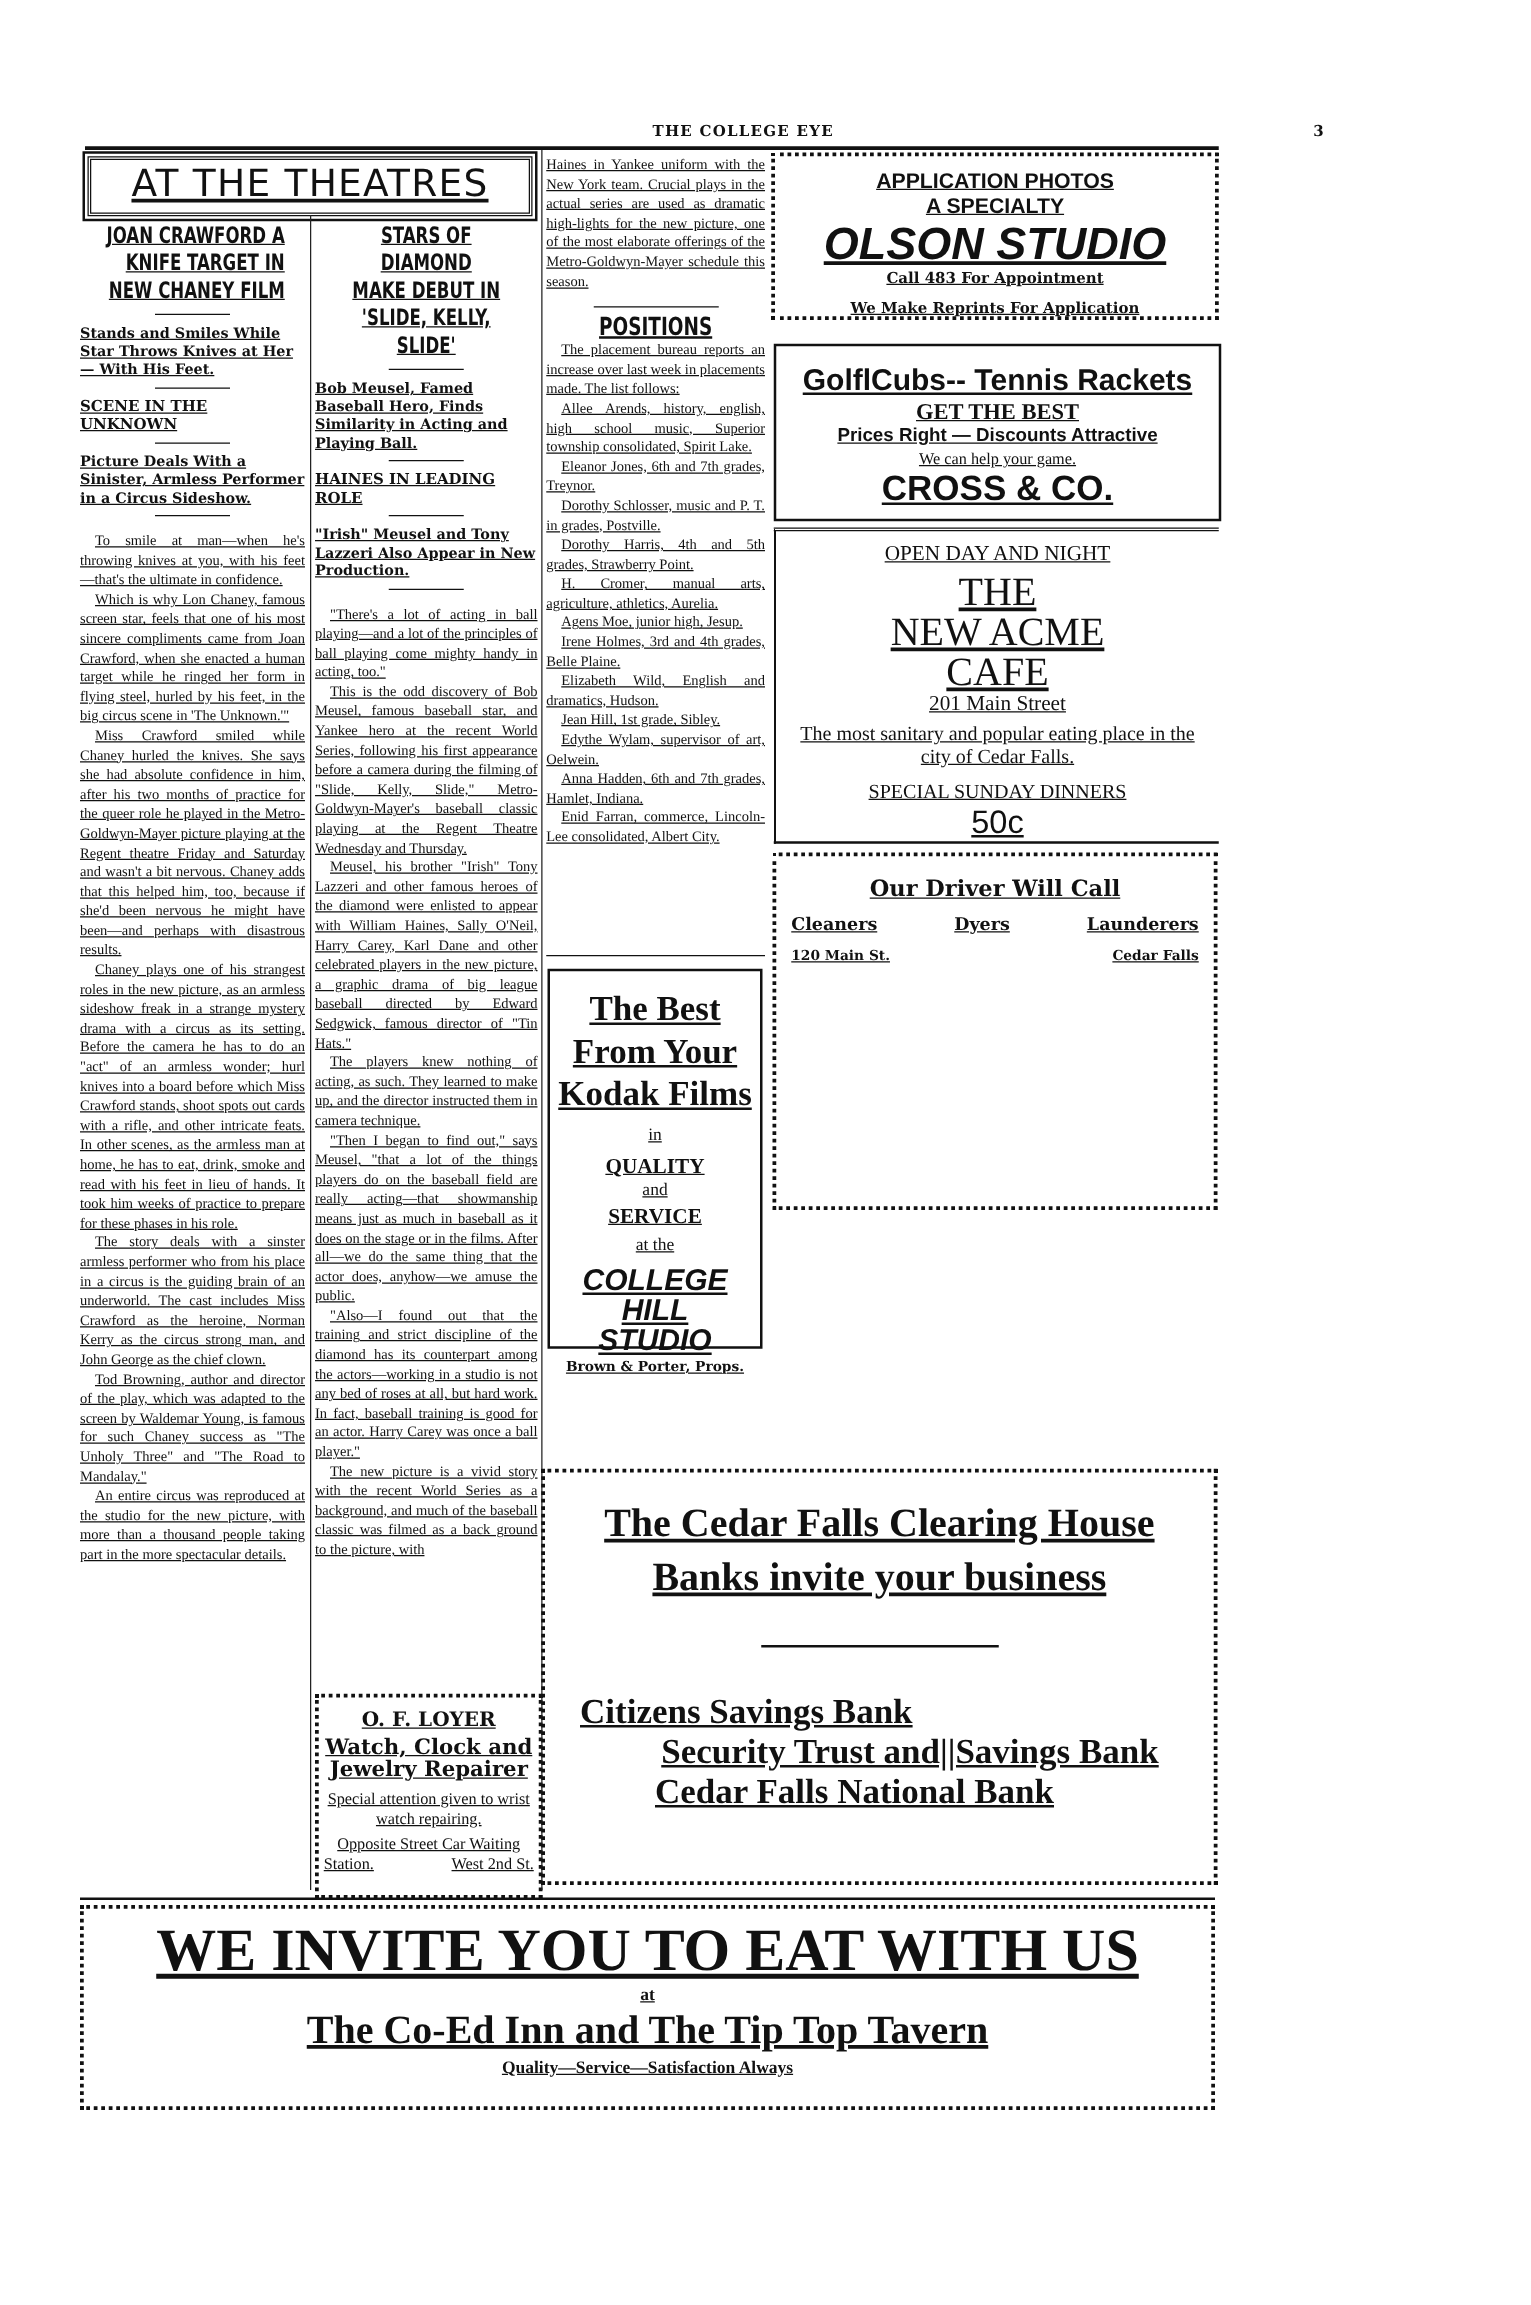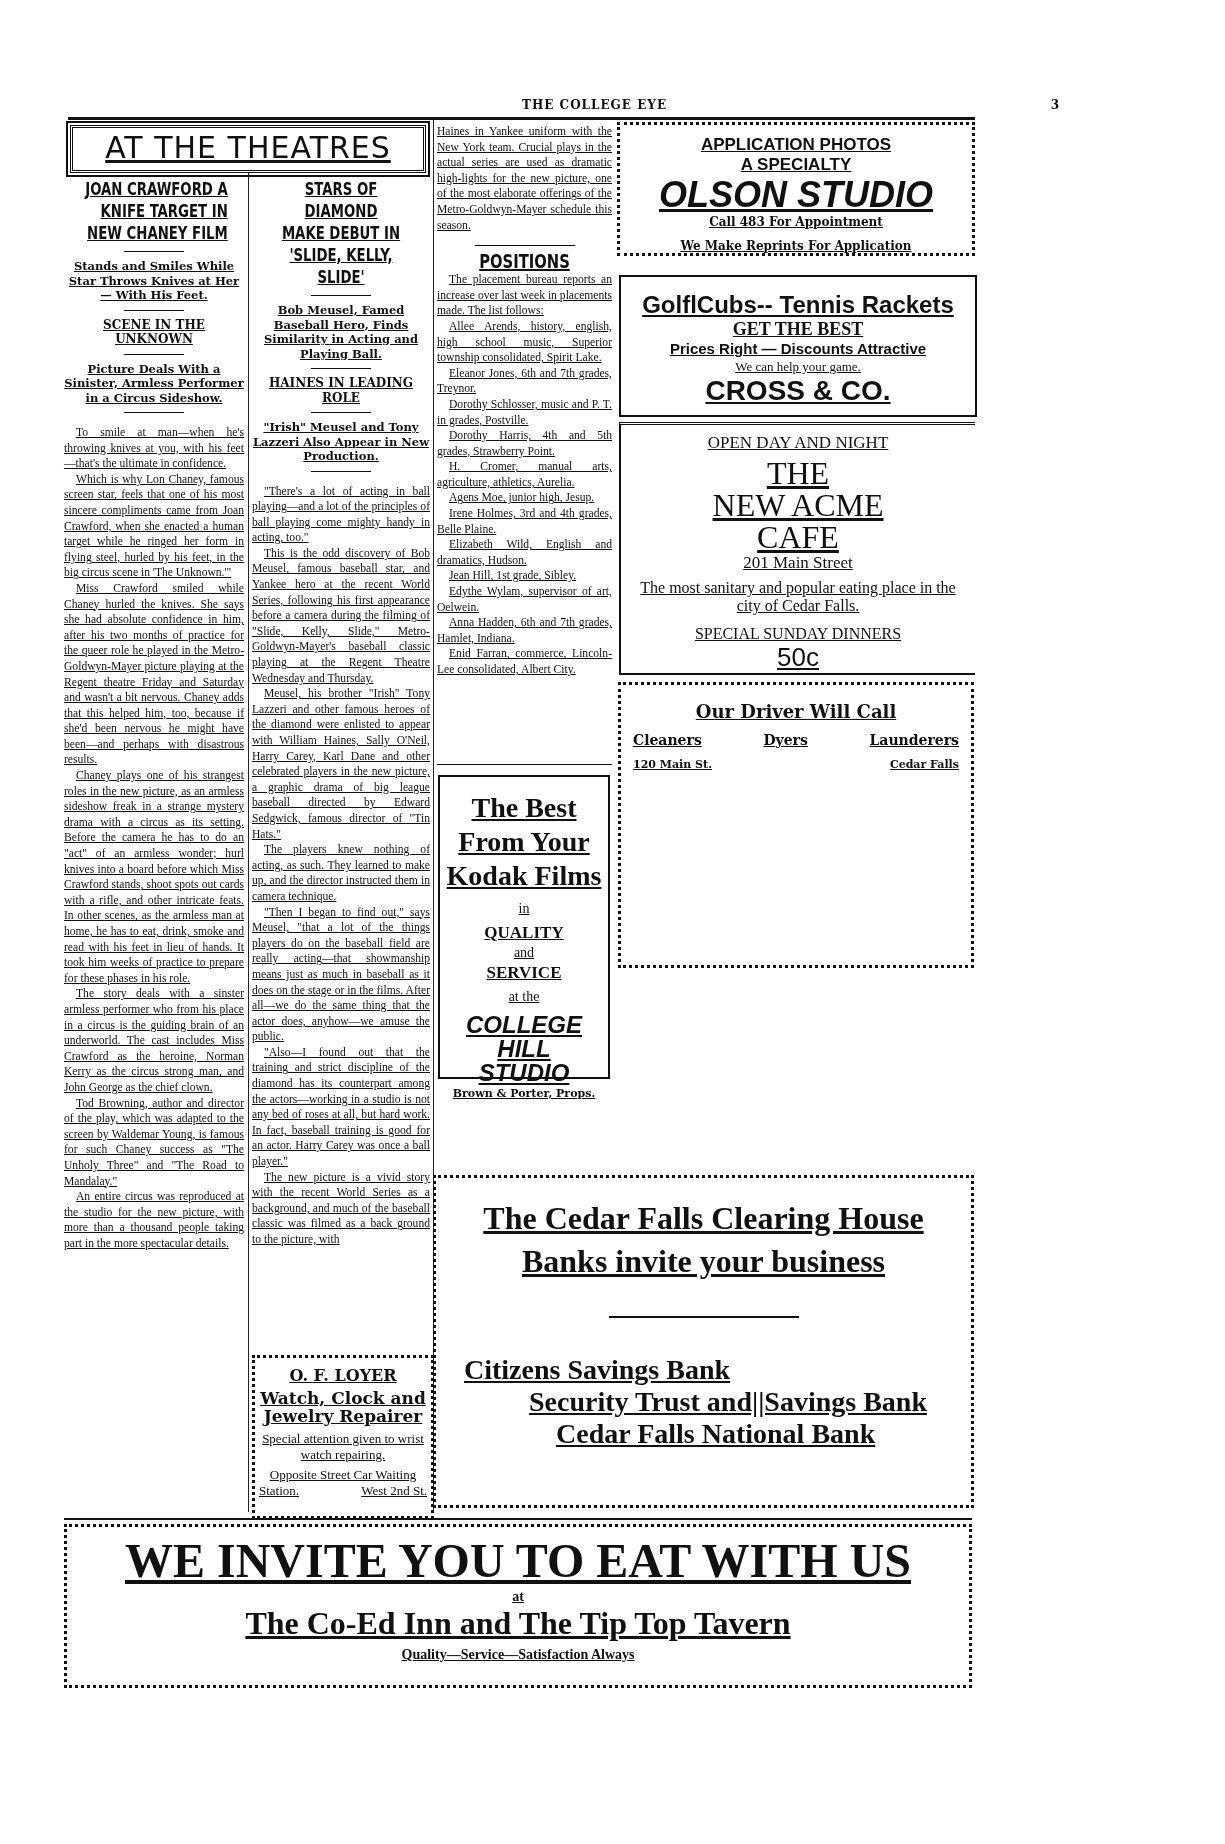--- a/index.html
+++ b/index.html
@@ -7,21 +7,21 @@
   .abs { position:absolute;text-decoration:underline; }
   .hdr { top:98px; left:500px; width:475px; font-family:"DejaVu Serif", serif; font-weight:bold; font-size:12px; letter-spacing:1px; }
   .hdr .title { position:absolute; left:22px; }
   .hdr .pnum { position:absolute; right:-85px; }
   .rule { background:#111; height:2px; }
   .col { font-size:11.6px; line-height:15.6px; text-align:justify; }
   .col p { margin:0; text-indent:12px; }
   .vline { width:1px; background:#222; }
   .theatre-box { border:3px double #111; outline:2px solid #111; outline-offset:2px; text-align:center; font-family:"DejaVu Sans", sans-serif; font-size:30px; letter-spacing:1px; }
   .hl { font-family:"DejaVu Sans Condensed","DejaVu Sans", sans-serif; font-weight:bold; text-align:center; line-height:22px; font-size:18px; transform:scaleX(0.82); transform-origin:center top; }
-  .deck { font-family:"DejaVu Serif", serif; font-weight:bold; text-align:center; font-size:11.5px; line-height:14.5px; }
+  .deck { font-family:"DejaVu Serif", serif; font-weight:bold; text-align:left; font-size:11.5px; line-height:14.5px; }
   .sep { width:60px; height:1px; background:#111; margin:7px auto; }
   .dotbox { border:3px dotted #111; }
   .solidbox { border:2px solid #111; }
   .center { text-align:center; }
   .bold { font-weight:bold; }
   .sans { font-family:"Liberation Sans", sans-serif; }
   .serif { font-family:"Liberation Serif", serif; }
 </style>
 </head>
 <body>
@@ -169,21 +169,21 @@
     <span>Cedar Falls</span>
   </div>
 </div>
 
 <div class="abs dotbox" style="left:433px; top:1175px; width:535px; height:327px;">
   <div class="center bold" style="font-size:32px; margin-top:22px;">The Cedar Falls Clearing House</div>
   <div class="center bold" style="font-size:32px; margin-top:6px;">Banks invite your business</div>
   <div style="width:190px; height:2px; background:#111; margin:36px auto 36px;"></div>
   <div class="bold" style="font-size:28px; margin-left:28px;">Citizens Savings Bank</div>
   <div class="bold" style="font-size:28px; margin-left:93px;">Security Trust and||Savings Bank</div>
-  <div class="bold" style="font-size:28px; margin-left:120px;">Cedar Falls National Bank</div>
+  <div class="bold" style="font-size:28px; margin-left:88px;">Cedar Falls National Bank</div>
 </div>
 
 <div class="abs rule" style="left:64px; top:1518px; width:908px; height:2px;"></div>
 <div class="abs dotbox center" style="left:64px; top:1524px; width:902px; height:158px;">
   <div class="bold serif" style="font-size:48px; line-height:56px; margin-top:6px;">WE INVITE YOU TO EAT WITH US</div>
   <div class="bold" style="font-size:14px;">at</div>
   <div class="bold serif" style="font-size:32px; line-height:36px;">The Co-Ed Inn and The Tip Top Tavern</div>
   <div class="bold" style="font-size:14px; margin-top:6px;">Quality—Service—Satisfaction Always</div>
 </div>
 

